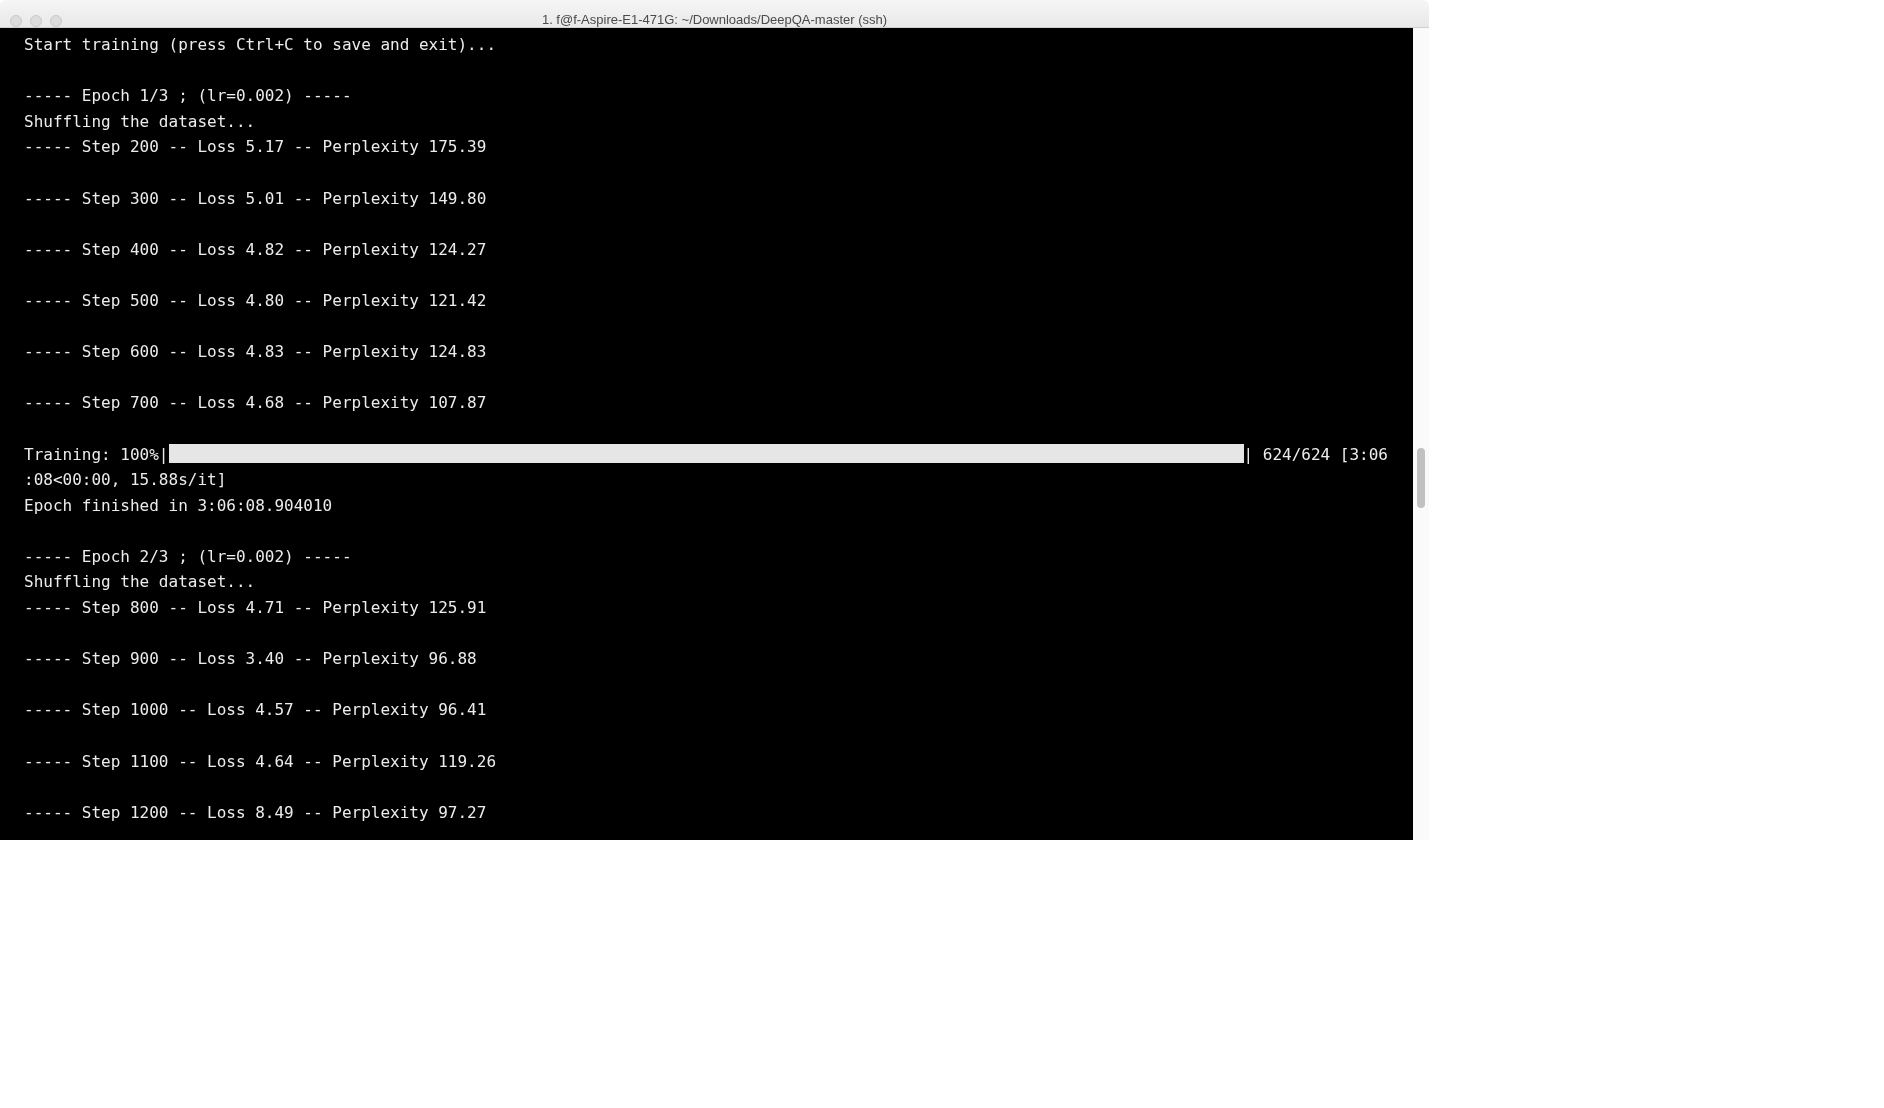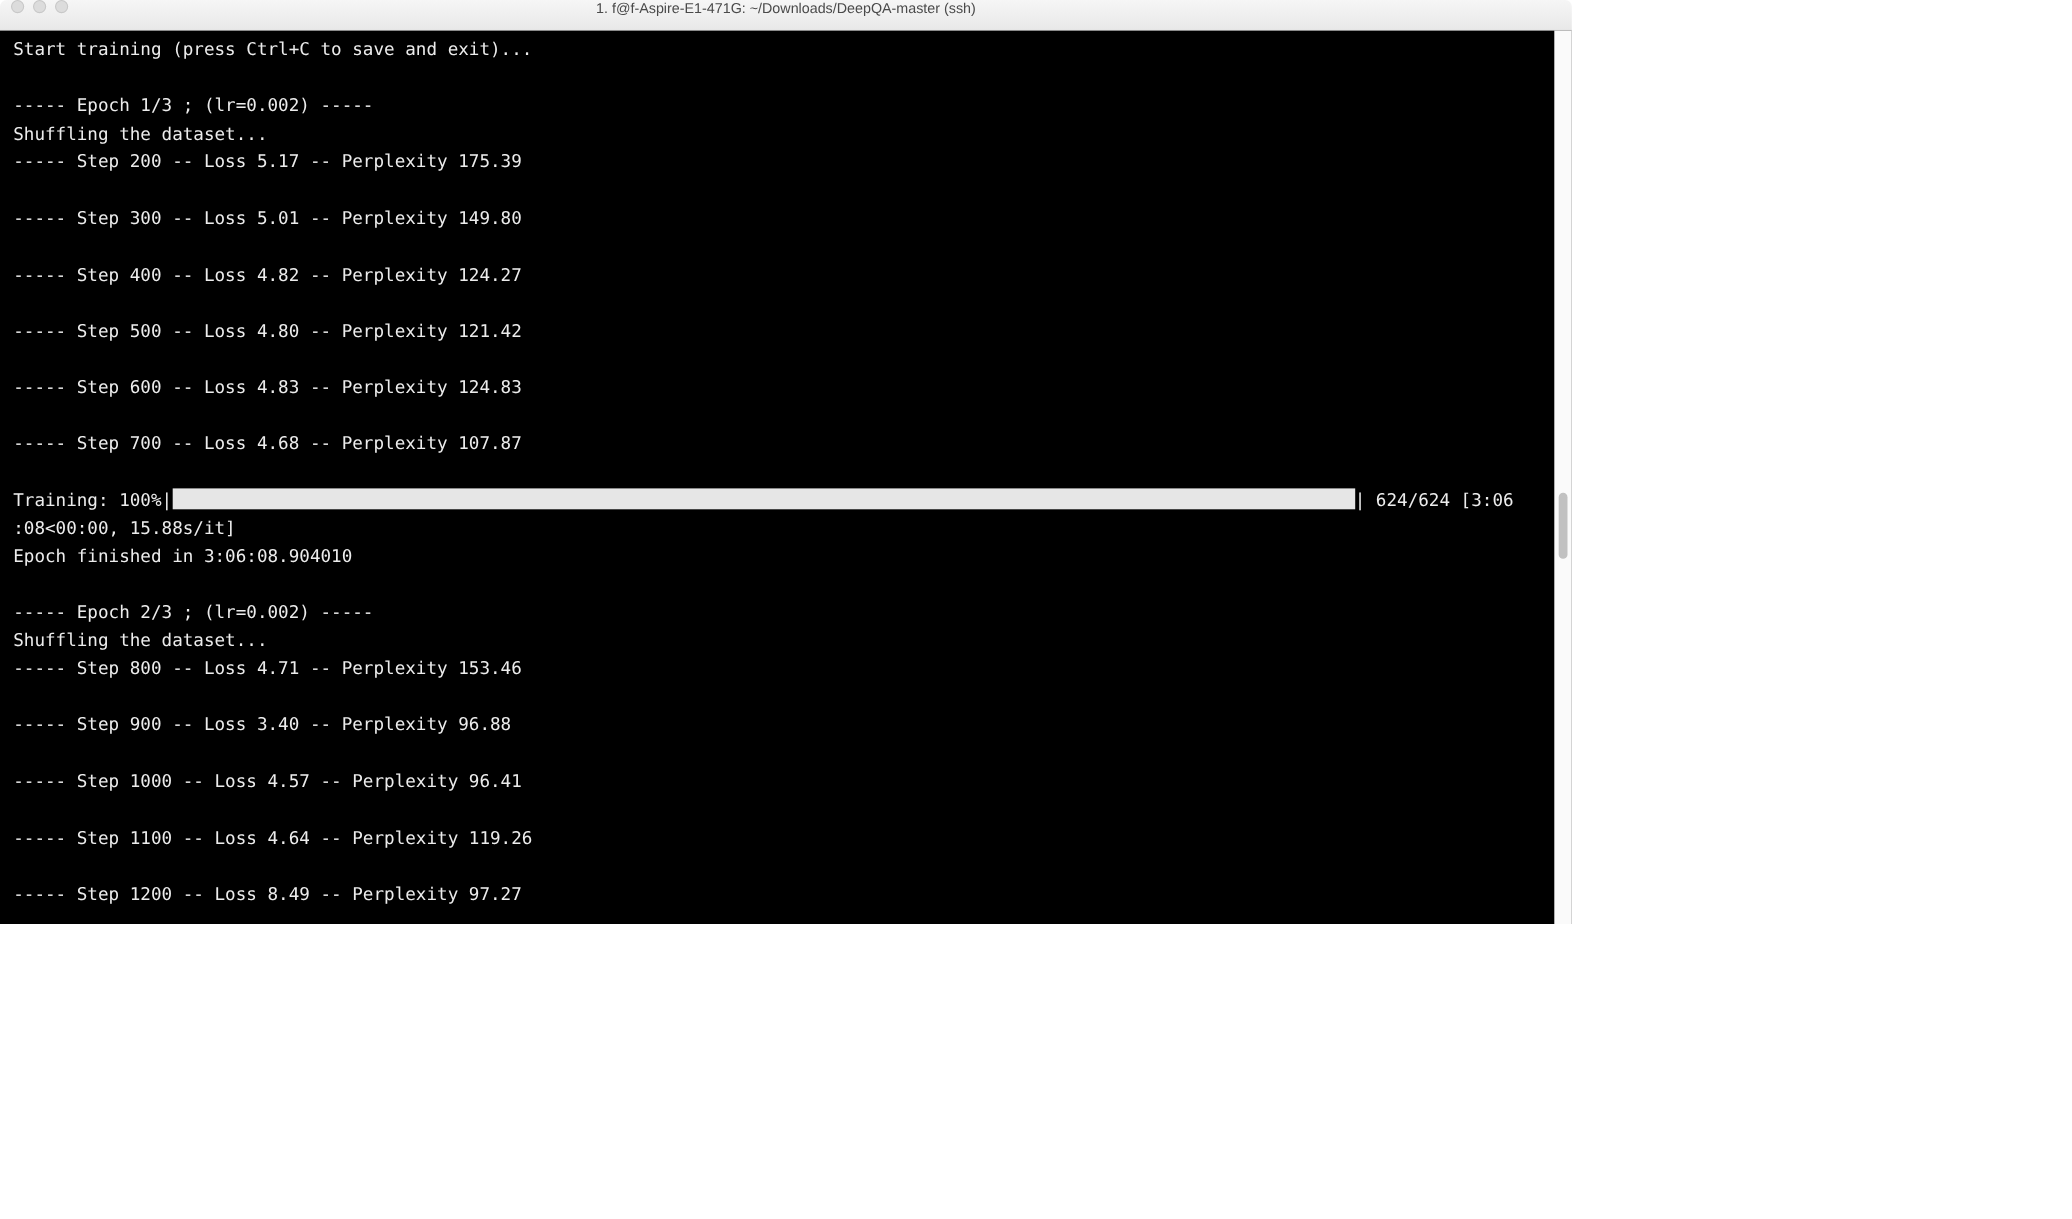--- a/index.html
+++ b/index.html
@@ -21,21 +21,21 @@
       display: flex;
       flex-direction: column;
       border-radius: 6px 6px 0 0;
       overflow: hidden;
     }
     .titlebar {
       height: 28px;
       background: linear-gradient(to bottom, #f6f6f6, #e8e8e8);
       border-bottom: 1px solid #d0d0d0;
       display: flex;
-      align-items: flex-start;
+      align-items: flex-end;
       padding: 0 10px;
       position: relative;
     }
     .traffic-lights {
       display: flex;
       gap: 8px;
       align-items: center;
       position: absolute;
       left: 10px;
     }
@@ -59,21 +59,21 @@
       background: #000;
       position: relative;
     }
     .terminal {
       flex: 1;
       background: #000;
       color: #ececec;
       font-family: "Menlo", "Monaco", "Consolas", monospace;
       font-size: 16px;
       line-height: 1.6;
-      padding: 4px 12px;
+      padding: 4px 24px;
       white-space: pre-wrap;
       word-break: break-all;
       overflow-y: auto;
     }
     .scrollbar-track {
       width: 16px;
       background: #fafafa;
       position: relative;
     }
     .scrollbar-thumb {
@@ -124,21 +124,21 @@
 <span></span>
 <span>----- Step 600 -- Loss 4.83 -- Perplexity 124.83</span>
 <span></span>
 <span>----- Step 700 -- Loss 4.68 -- Perplexity 107.87</span>
 <span></span>
 <span class="progress-line"><span>Training: 100%|</span><span class="progress-bar"></span><span>| 624/624 [3:06</span></span><span>:08&lt;00:00, 15.88s/it]</span>
 <span>Epoch finished in 3:06:08.904010</span>
 <span></span>
 <span>----- Epoch 2/3 ; (lr=0.002) -----</span>
 <span>Shuffling the dataset...</span>
-<span>----- Step 800 -- Loss 4.71 -- Perplexity 153.46</span>
+<span>----- Step 800 -- Loss 4.71 -- Perplexity 125.91</span>
 <span></span>
 <span>----- Step 900 -- Loss 3.40 -- Perplexity 96.88</span>
 <span></span>
 <span>----- Step 1000 -- Loss 4.57 -- Perplexity 96.41</span>
 <span></span>
 <span>----- Step 1100 -- Loss 4.64 -- Perplexity 119.26</span>
 <span></span>
 <span>----- Step 1200 -- Loss 8.49 -- Perplexity 97.27</span></div>
     <div class="scrollbar-track">
       <div class="scrollbar-thumb"></div>

